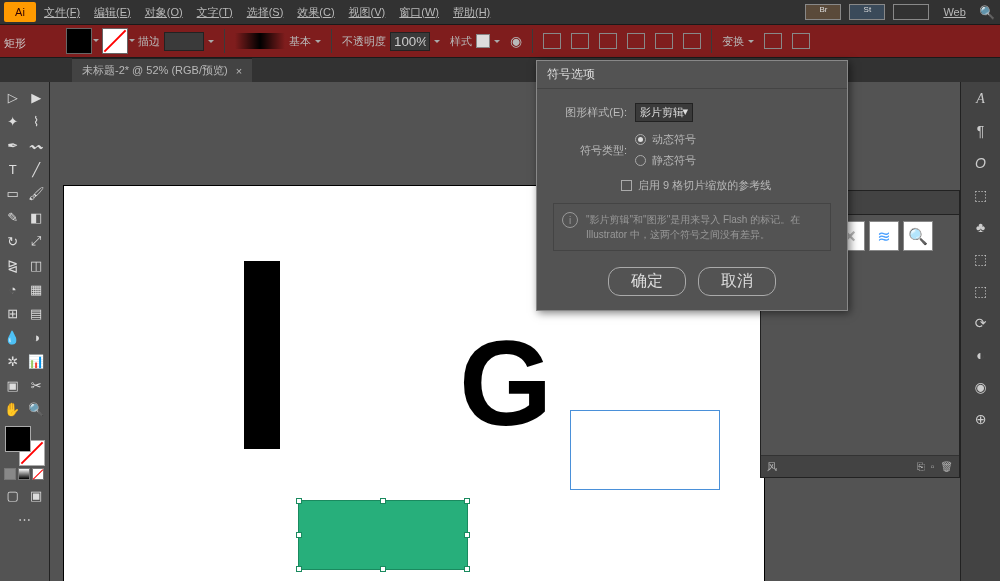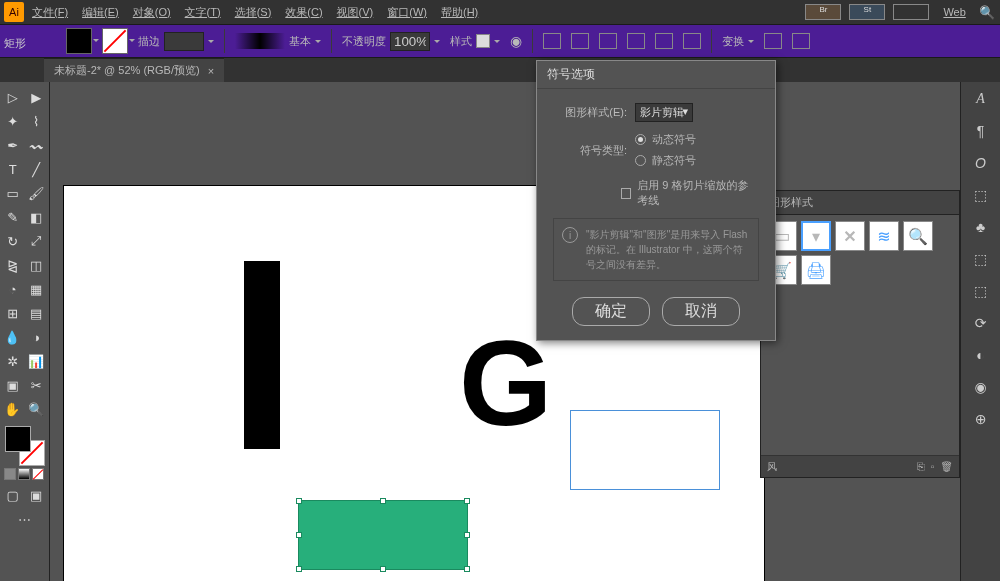--- a/index.html
+++ b/index.html
@@ -1,37 +1,37 @@
 <!DOCTYPE html>
 <html><head>
 <meta charset="utf-8">
 <style>
 * { margin: 0; padding: 0; box-sizing: border-box; font-family: "Microsoft YaHei", sans-serif; }
 body { width: 1000px; height: 581px; background: #323232; color: #b8b8b8; font-size: 11px; overflow: hidden; position: relative; }
 
 .menubar { height: 24px; background: #323232; display: flex; align-items: center; padding: 0 4px; gap: 2px; }
-.app-icon { width: 20px; height: 20px; background: #ff9a00; color: #330000; font-weight: normal; font-size: 11px; display: flex; align-items: center; justify-content: center; border-radius: 2px; }
+.app-icon { width: 32px; height: 20px; background: #ff9a00; color: #330000; font-weight: normal; font-size: 11px; display: flex; align-items: center; justify-content: center; border-radius: 2px; }
 .menu-item { padding: 3px 6px; cursor: pointer; text-decoration: underline; }
 .menubar-right { margin-left: auto; display: flex; align-items: center; gap: 8px; }
 .sq-icon { width: 36px; height: 16px; border: 1px solid #888; display: inline-block; }
 
-.optionbar { height: 34px; background: #4c1d95; border-top: 1px solid #1a1a1a; border-bottom: 1px solid #1a1a1a; display: flex; align-items: center; padding: 0 8px; gap: 10px; font-size: 11px; }
+.optionbar { height: 34px; background: #7f1d1d; border-top: 1px solid #1a1a1a; border-bottom: 1px solid #1a1a1a; display: flex; align-items: center; padding: 0 8px; gap: 10px; font-size: 11px; }
 .fill-swatch { width: 26px; height: 26px; background: #000; border: 1px solid #666; position: relative; }
 .fill-swatch::after { content: ''; position: absolute; right: -8px; top: 10px; border: 3px solid transparent; border-top-color: #aaa; }
 .stroke-swatch { width: 26px; height: 26px; background: #fff; border: 1px solid #666; position: relative; }
 .stroke-swatch::before { content: ''; position: absolute; width: 30px; height: 2px; background: #ff0000; transform: rotate(-45deg); top: 11px; left: -3px; }
 .stroke-swatch::after { content: ''; position: absolute; right: -8px; top: 10px; border: 3px solid transparent; border-top-color: #aaa; }
 .opt-drop { display: flex; align-items: center; gap: 4px; }
 .opt-drop::after { content: ''; border: 3px solid transparent; border-top-color: #aaa; margin-top: 3px; }
 .opt-input { width: 40px; background: #3a3a3a; border: 1px solid #222; color: #ccc; padding: 1px 3px; }
 .brush-preview { width: 50px; height: 16px; background: linear-gradient(to right, transparent, #000, transparent); }
 .opt-sep { width: 1px; height: 24px; background: #3a3a3a; }
 .align-icon { width: 18px; height: 16px; border: 1px solid #888; display: inline-block; }
 
-.tabbar { height: 24px; background: #323232; display: flex; align-items: flex-end; padding-left: 44px; }
+.tabbar { height: 24px; background: #323232; display: flex; align-items: flex-end; padding-left: 72px; }
 .doc-tab { background: #434343; padding: 4px 10px; border-top: 1px solid #222; font-size: 11px; display: flex; align-items: center; gap: 8px; }
 .tab-close { cursor: pointer; }
 
 .main-area { position: absolute; top: 82px; left: 0; right: 0; bottom: 0; display: flex; }
 
 .toolbox { width: 50px; background: #535353; border-right: 1px solid #222; padding: 4px 2px; }
 .tool-row { display: flex; gap: 2px; margin-bottom: 2px; }
 .tool-btn { width: 22px; height: 22px; display: flex; align-items: center; justify-content: center; cursor: pointer; color: #ddd; font-size: 13px; }
 .tool-btn.wide { width: 46px; }
 .color-box { margin-top: 6px; position: relative; width: 40px; height: 40px; margin-left: 3px; }
@@ -53,21 +53,21 @@
 .rc-icon { width: 24px; height: 22px; display: flex; align-items: center; justify-content: center; color: #ccc; cursor: pointer; font-size: 14px; }
 
 .panel-area { position: absolute; right: 40px; top: 82px; width: 200px; }
 .panel { background: #535353; border: 1px solid #222; margin-bottom: 2px; }
 .panel-tab { background: #434343; padding: 4px 8px; font-size: 11px; border-bottom: 1px solid #222; }
 .panel-body { padding: 6px; min-height: 80px; }
 .style-grid { display: flex; flex-wrap: wrap; gap: 4px; }
 .style-cell { width: 30px; height: 30px; background: #fff; border: 1px solid #888; display: flex; align-items: center; justify-content: center; font-size: 16px; }
 .panel-footer { height: 22px; background: #434343; border-top: 1px solid #333; display: flex; align-items: center; padding: 0 6px; gap: 6px; font-size: 10px; }
 
-.dialog { position: absolute; left: 536px; top: 60px; width: 240px; background: #535353; border: 1px solid #888; box-shadow: 2px 2px 8px rgba(0,0,0,0.5); z-index: 100; }
+.dialog { position: absolute; left: 536px; top: 60px; width: 312px; background: #535353; border: 1px solid #888; box-shadow: 2px 2px 8px rgba(0,0,0,0.5); z-index: 100; }
 .dlg-title { background: #535353; padding: 5px 10px; font-size: 12px; color: #ddd; border-bottom: 1px solid #444; }
 .dlg-body { padding: 14px 16px; }
 .dlg-row { display: flex; align-items: center; margin-bottom: 10px; gap: 8px; }
 .dlg-label { width: 74px; text-align: right; color: #bbb; font-size: 11px; }
 .dlg-input { flex: 1; background: #3a3a3a; border: 1px solid #222; color: #ddd; padding: 2px 4px; font-size: 11px; }
 .dlg-select { background: #3a3a3a; border: 1px solid #222; color: #ddd; padding: 1px 8px 1px 4px; font-size: 11px; position: relative; }
 .radio { width: 11px; height: 11px; border-radius: 50%; border: 1px solid #aaa; display: inline-flex; align-items: center; justify-content: center; }
 .radio.checked::after { content: ''; width: 5px; height: 5px; background: #ddd; border-radius: 50%; }
 .checkbox { width: 11px; height: 11px; border: 1px solid #aaa; display: inline-block; }
 .reg-grid { display: inline-grid; grid-template-columns: repeat(3, 5px); grid-template-rows: repeat(3, 5px); gap: 1px; }

